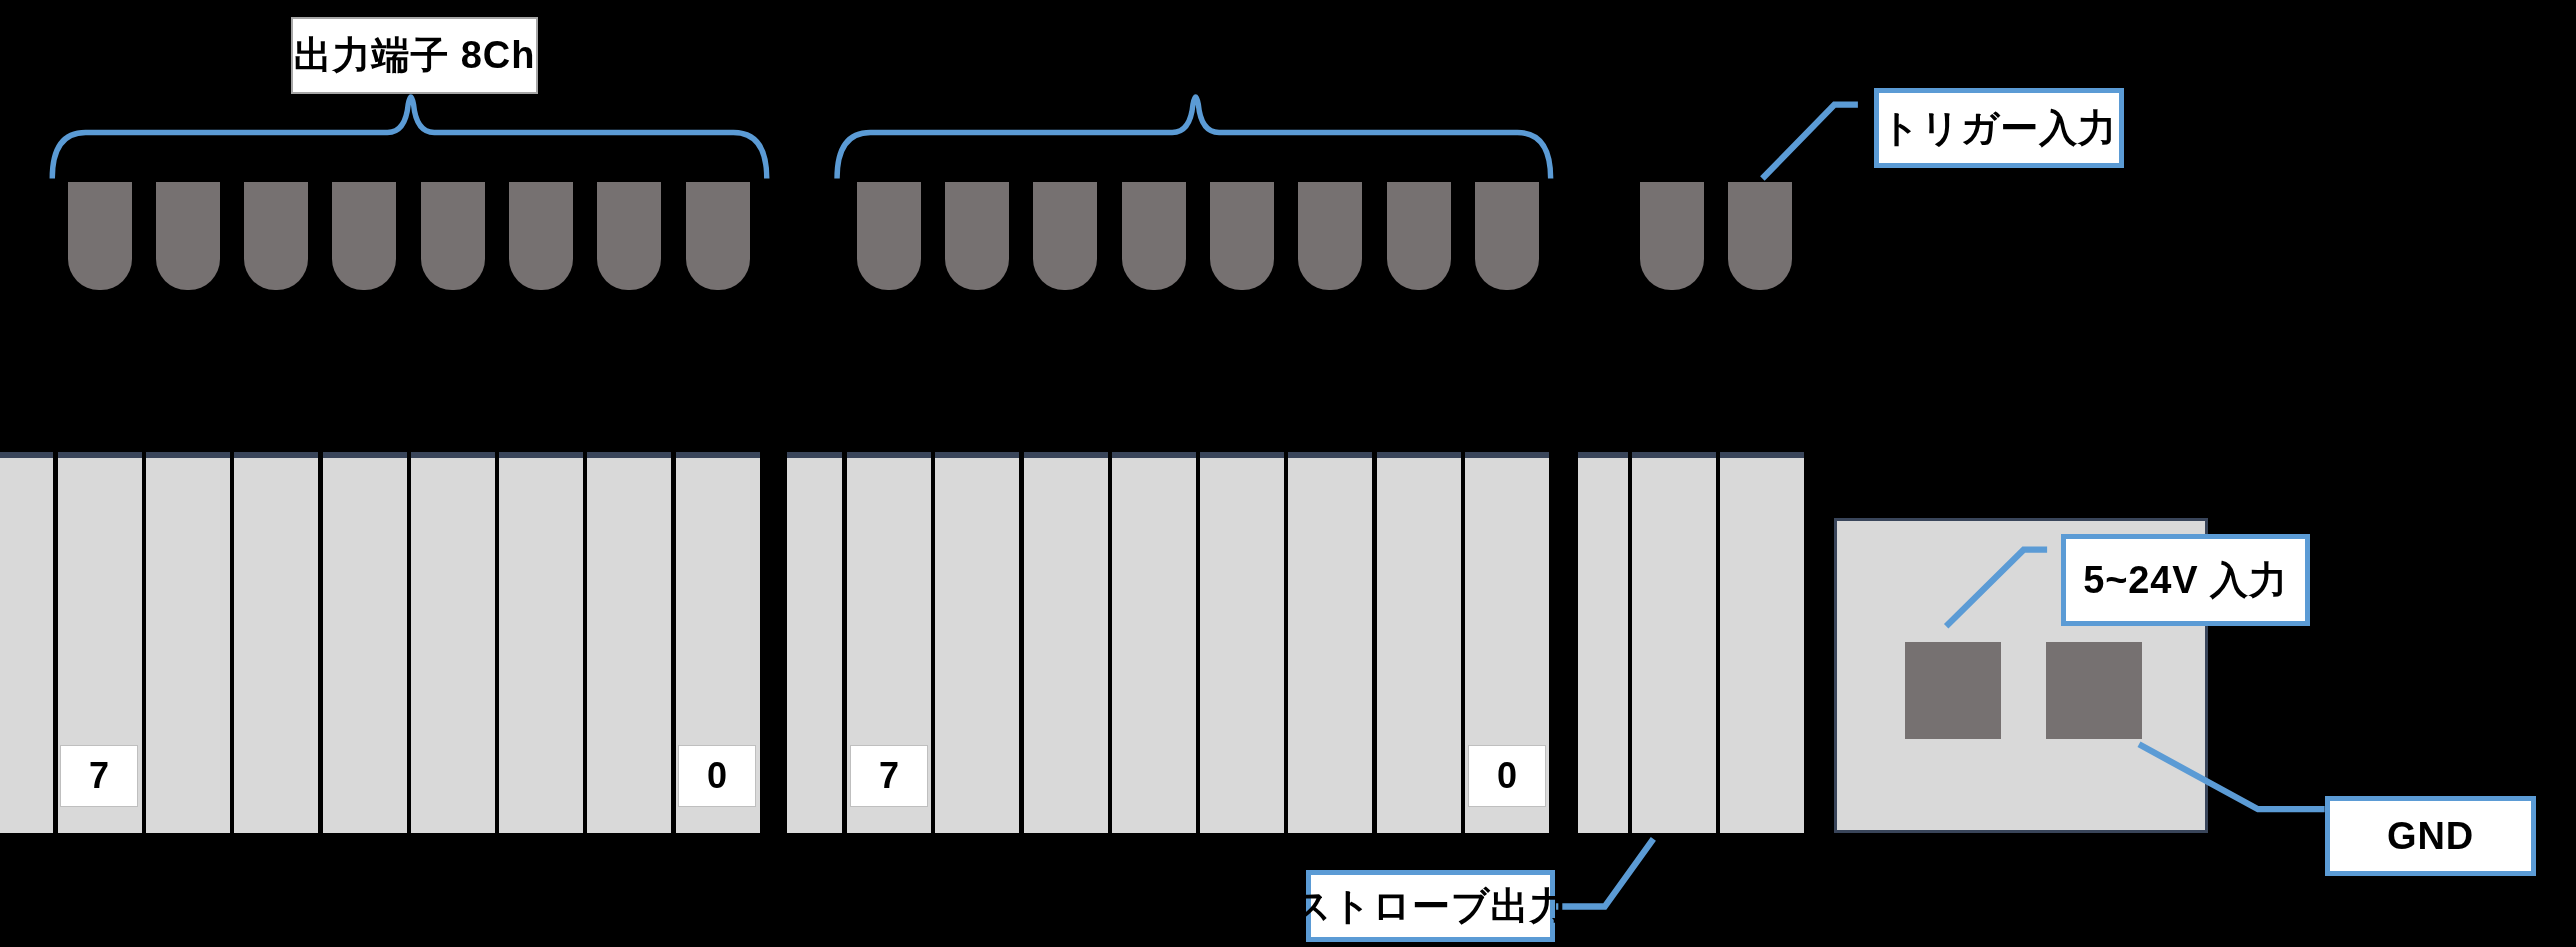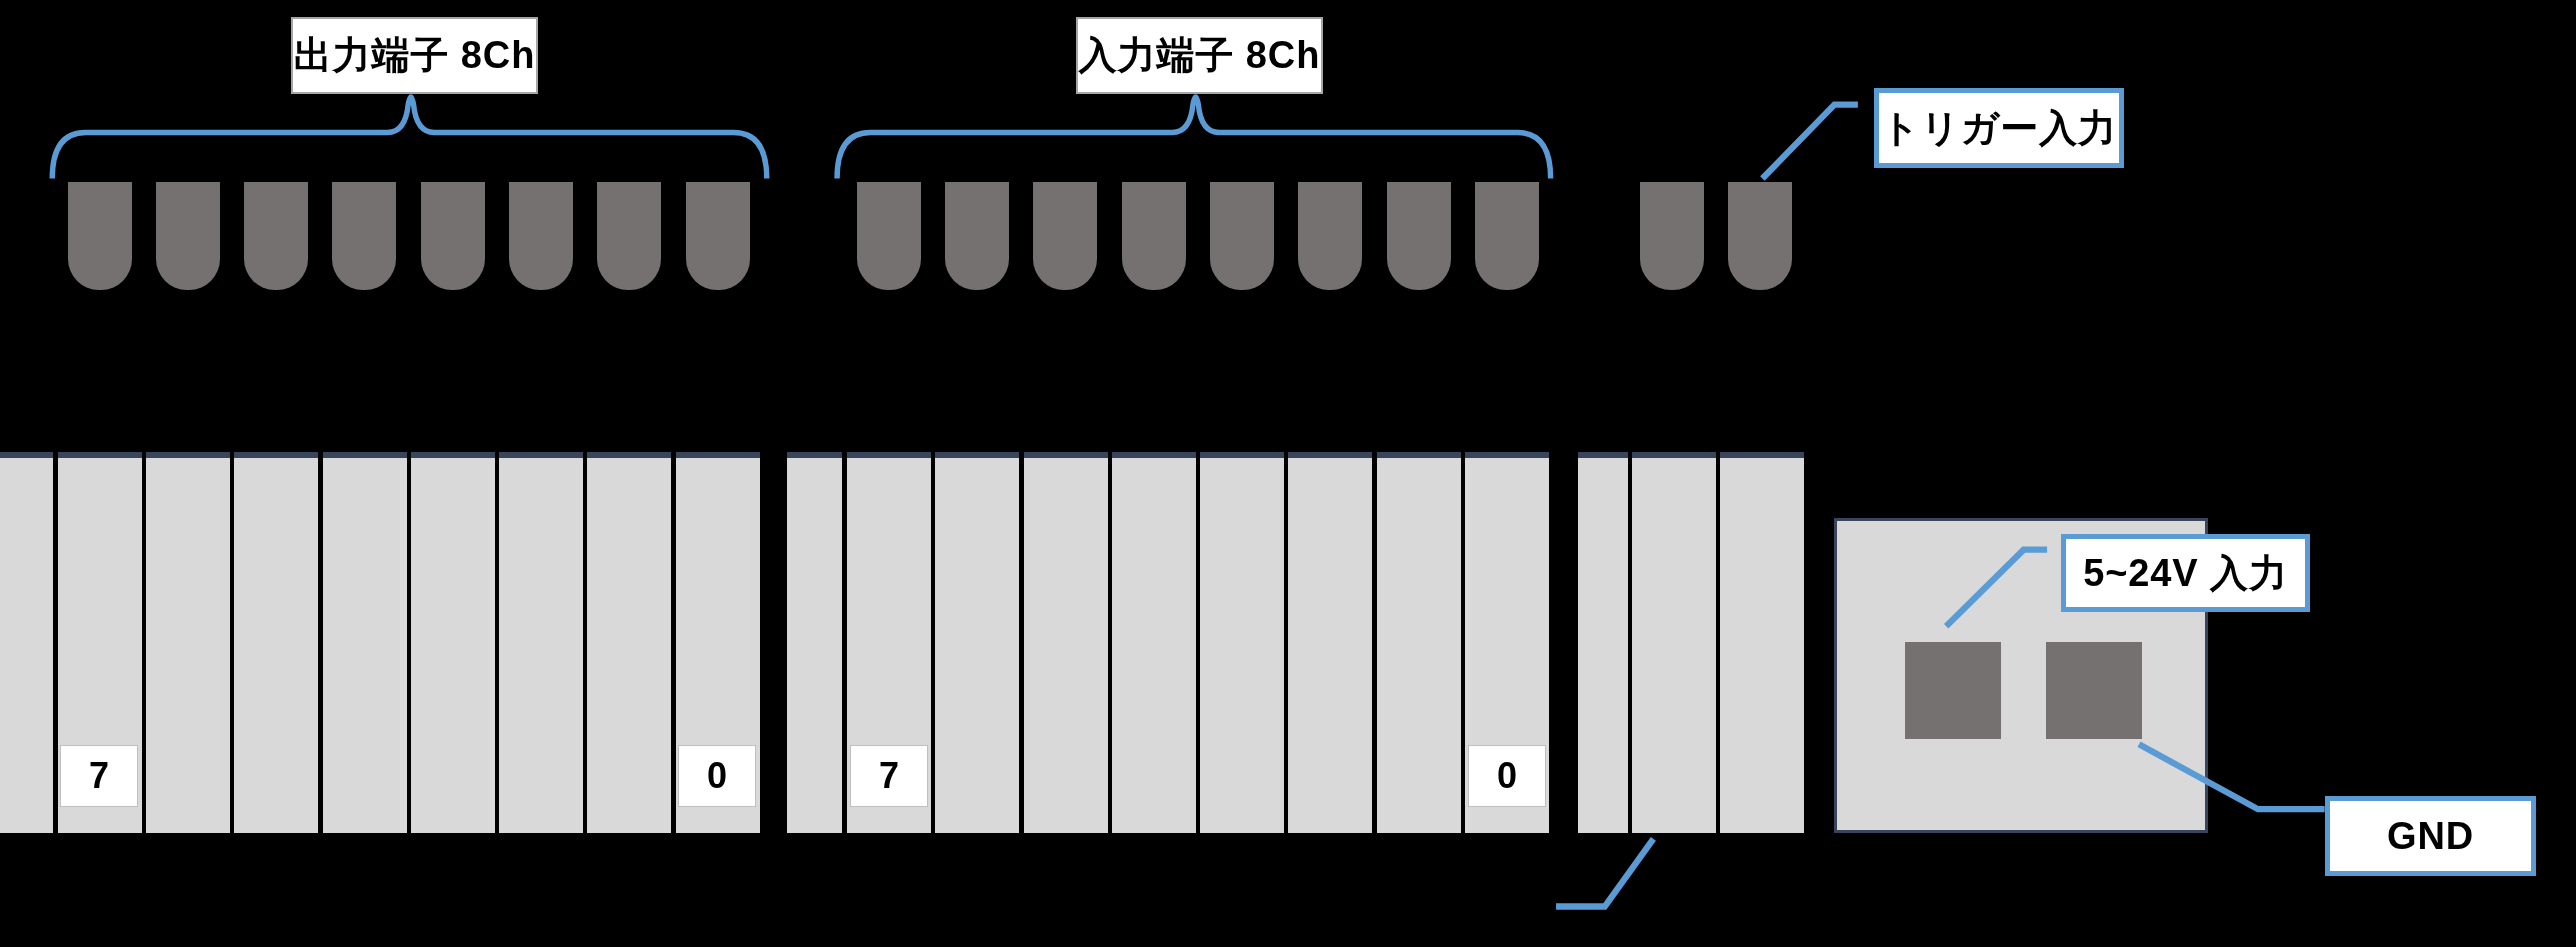--- a/index.html
+++ b/index.html
@@ -123,19 +123,19 @@
   <svg class="overlay" width="2576" height="948" viewBox="0 0 2859 1052">
     <path class="blue-line" stroke-width="6" d="M 58 198 Q 58 147 95 147 L 430 147 Q 450 147 453 116 Q 456 99 459 116 Q 462 147 482 147 L 814 147 Q 851 147 851 198"></path>
     <path class="blue-line" stroke-width="6" d="M 929 198 Q 929 147 966 147 L 1301 147 Q 1321 147 1324 116 Q 1327 99 1330 116 Q 1333 147 1353 147 L 1684 147 Q 1721 147 1721 198"></path>
     <polyline class="blue-line" stroke-width="7" points="2062,116 2036,116 1956,198"></polyline>
     <polyline class="blue-line" stroke-width="7" points="2272,610 2246,610 2160,695"></polyline>
     <polyline class="blue-line" stroke-width="7" points="2374,826 2506,898 2580,898"></polyline>
     <polyline class="blue-line" stroke-width="7" points="1835,931 1781,1006 1727,1006"></polyline>
   </svg>
 
   <div class="callout gray" style="left:291px;top:0.9px;width:247px;height:77px">出力端子 8Ch</div>
-  <div class="callout gray" style="left:1076px;top:0.9px;width:247px;height:77px">入力端子 8Ch</div>
   <div class="callout blue" style="left:1874px;top:88px;width:250px;height:80px">トリガー入力</div>
-  <div class="callout blue" style="left:2061px;top:534px;width:249px;height:78px">5~24V 入力</div>
+  <div class="callout blue" style="left:2061px;top:534px;width:249px;height:92px">5~24V 入力</div>
   <div class="callout blue" style="left:2325px;top:796px;width:211px;height:80px">GND</div>
+  <div class="callout blue" style="left:1306px;top:870px;width:249px;height:72px">ストローブ出力</div>
 
 </div>
 
 
 </body></html>

